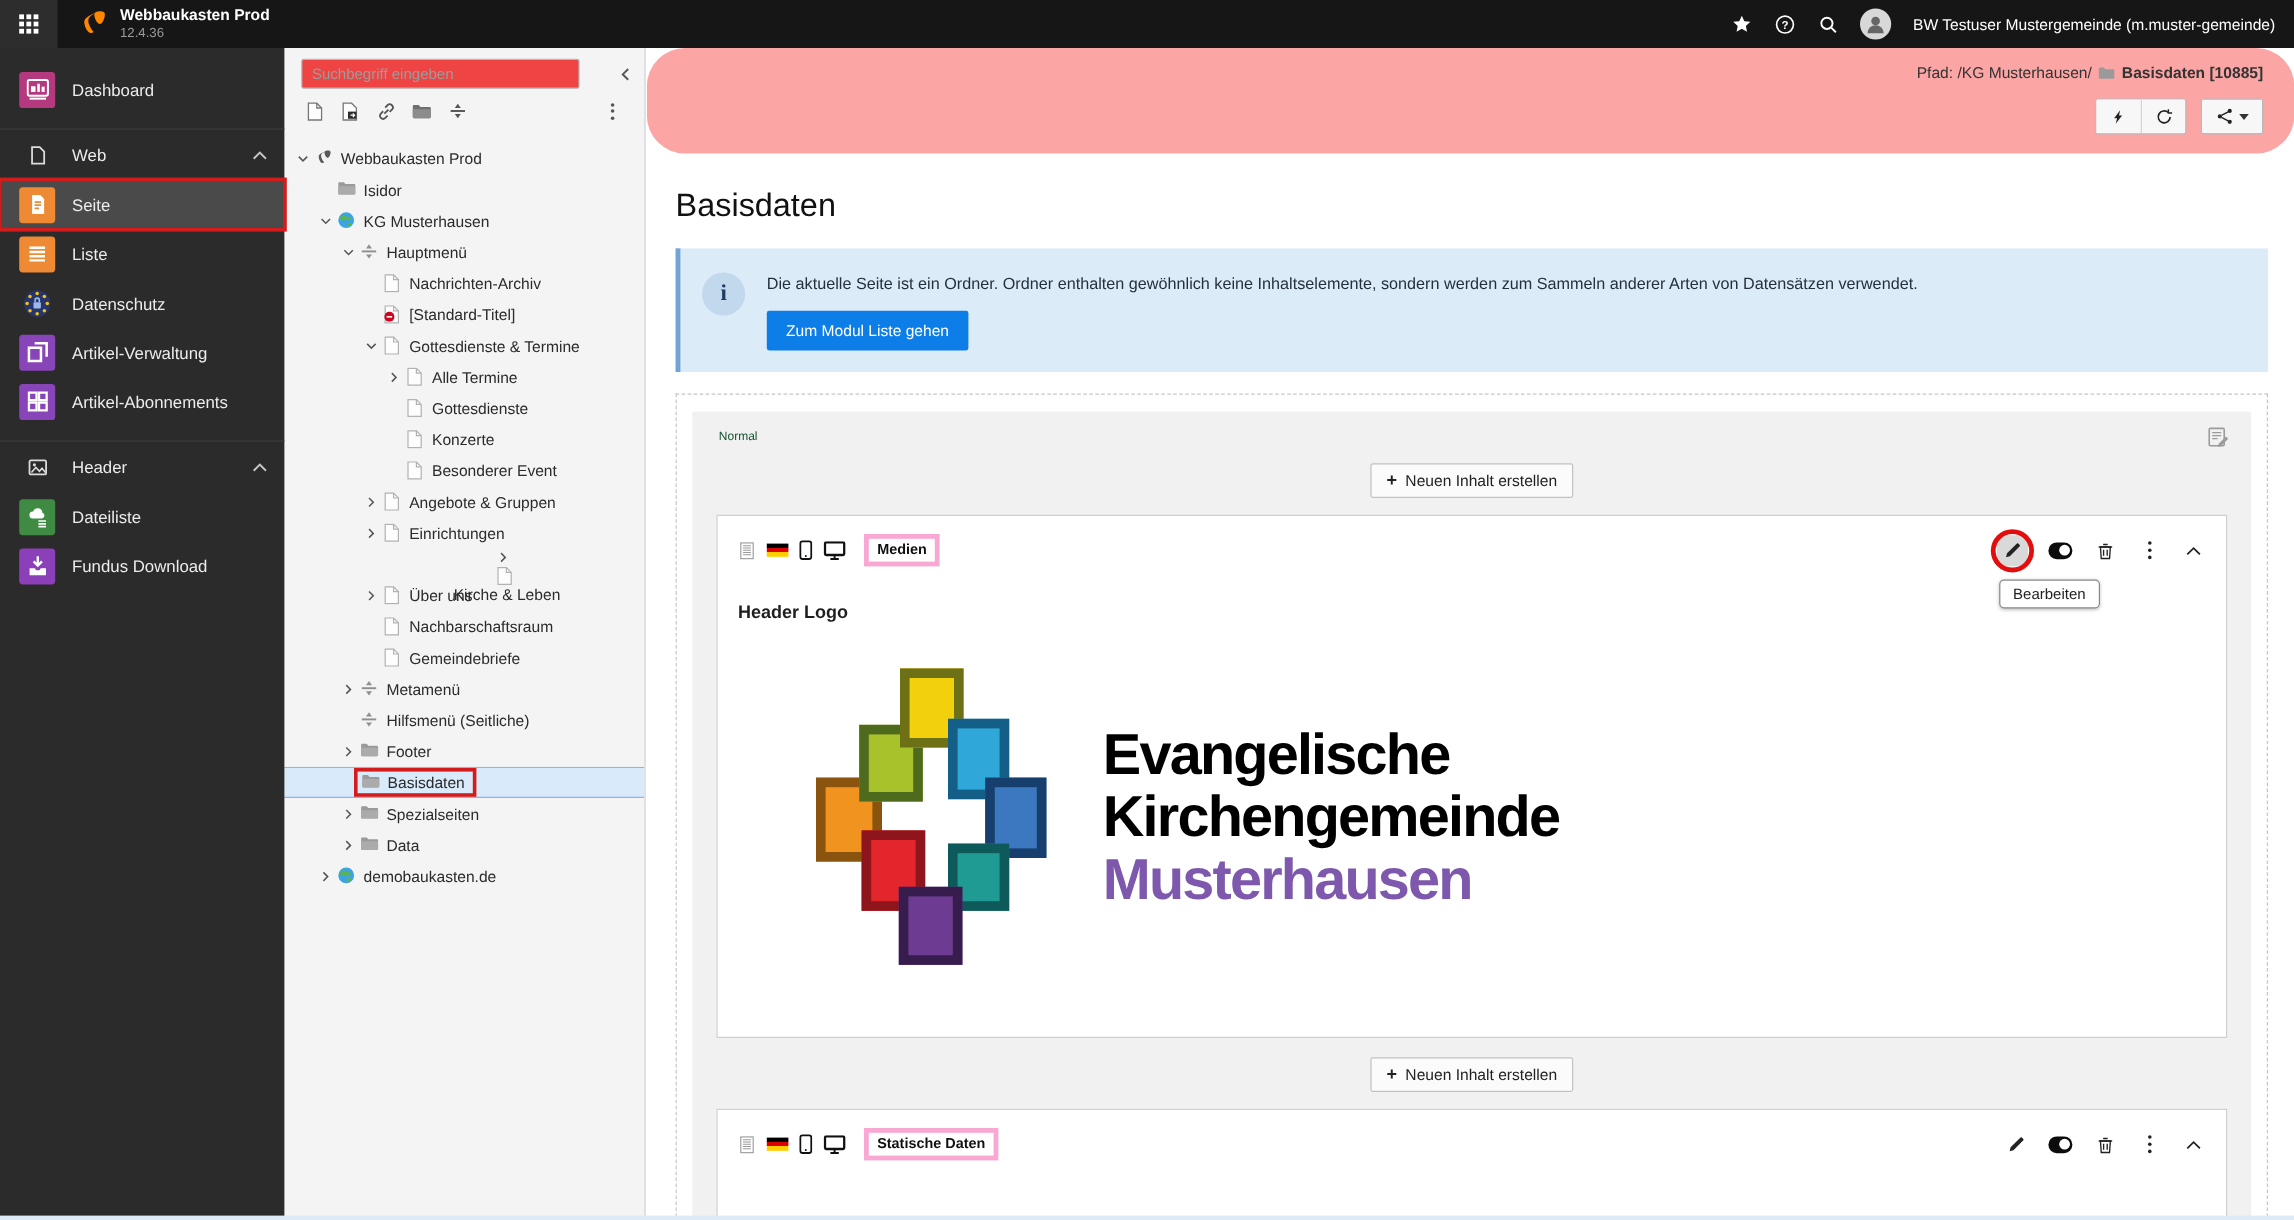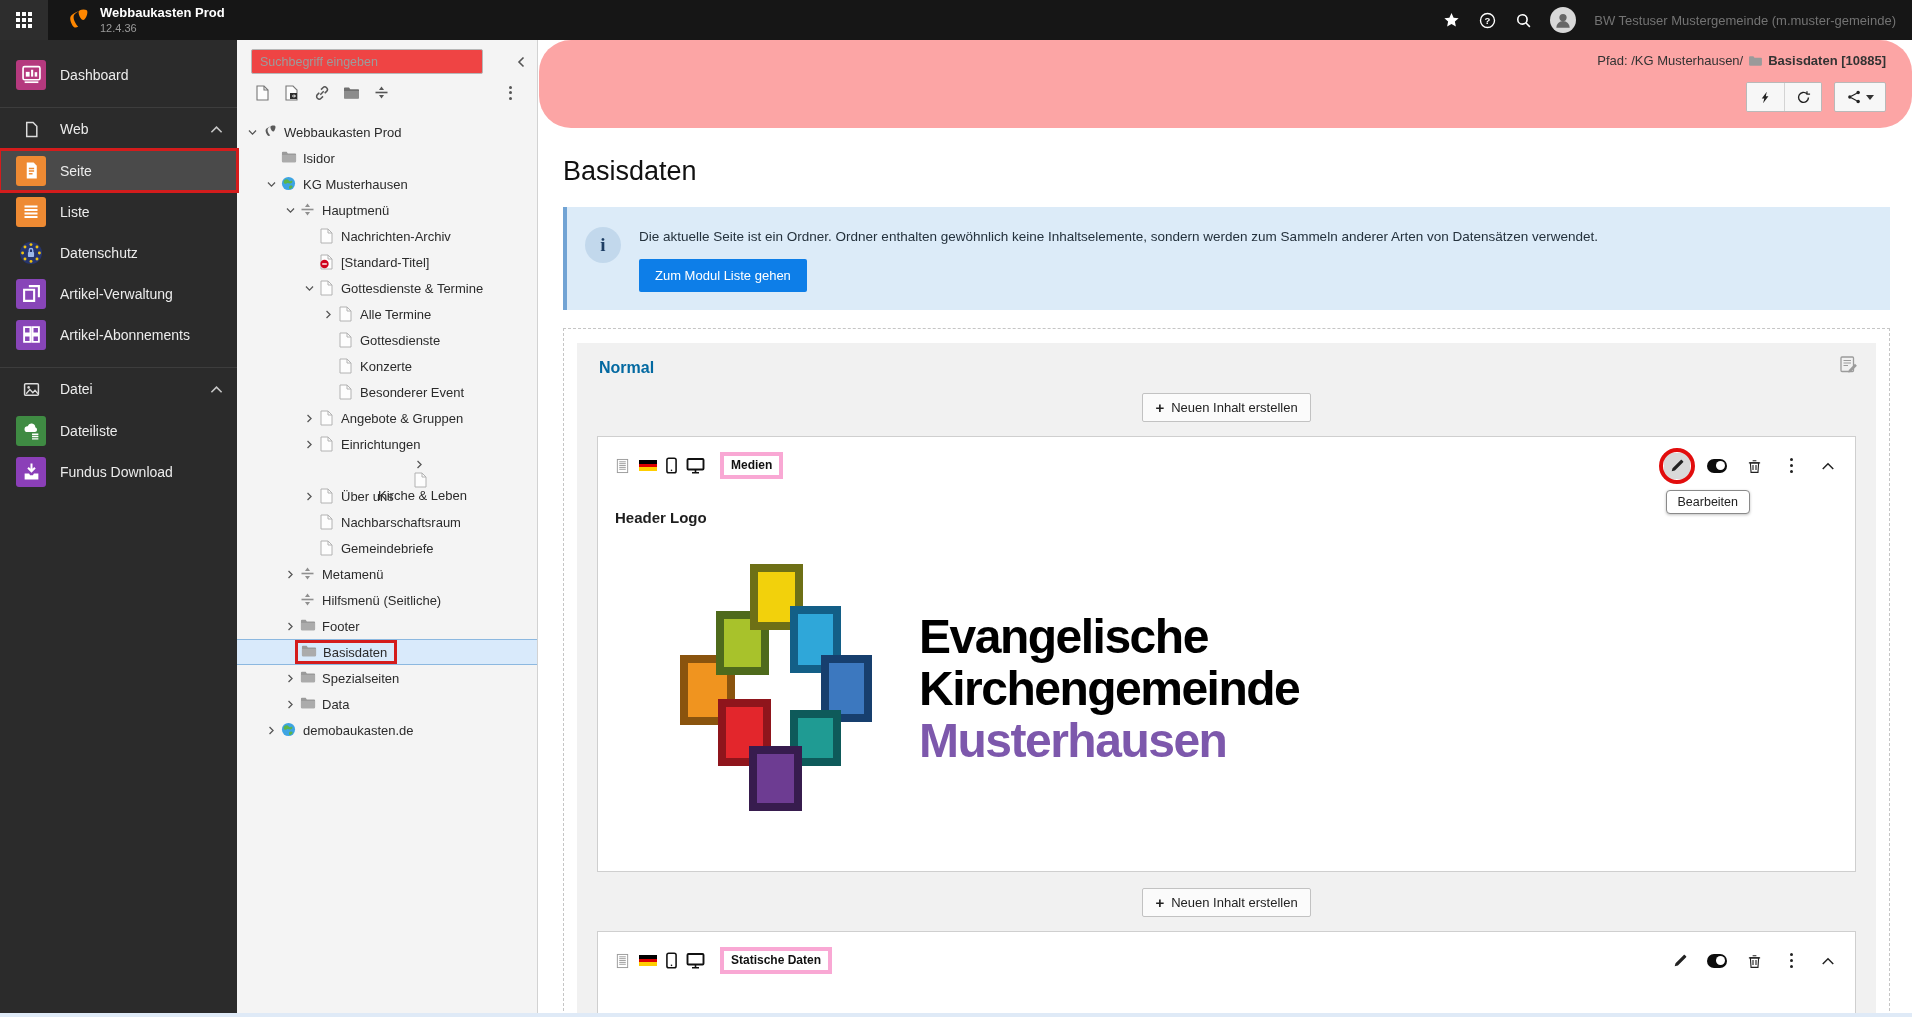--- a/index.html
+++ b/index.html
@@ -15,21 +15,21 @@
   .topbar { position:absolute; top:0; left:0; right:0; height:40px; background:#161616; display:flex; align-items:stretch; z-index:30; }
   .grid-btn { width:48px; background:#2d2d2d; display:flex; align-items:center; justify-content:center; cursor:pointer; }
   .grid-ico { width:16px; height:16px; display:grid; grid-template-columns:repeat(3,4px); grid-template-rows:repeat(3,4px); gap:2px; }
   .grid-ico span { background:#fff; width:4px; height:4px; }
   .brand { display:flex; align-items:center; gap:10px; padding:0 16px; }
   .brand-title { font-size:13px; font-weight:bold; color:#fff; line-height:1.25; }
   .brand-version { font-size:11px; color:#9a9a9a; line-height:1.2; }
   .topbar-right { margin-left:auto; display:flex; align-items:center; gap:18px; padding-right:16px; }
   .tb-icon { width:18px; height:18px; display:flex; align-items:center; justify-content:center; cursor:pointer; }
   .avatar { width:26px; height:26px; border-radius:50%; background:#d8d8d8; display:flex; align-items:center; justify-content:center; overflow:hidden; }
-  .username { font-size:13px; color:#737373; }
+  .username { font-size:13px; color:#ffffff; }
 
   
   .sidebar { position:absolute; top:40px; left:0; width:237px; bottom:0; background:#2b2b2b; z-index:20; padding-top:14px; }
   .sb-row { height:41px; display:flex; align-items:center; gap:14px; padding:0 14px 0 16px; color:#ececec; font-size:14px; cursor:pointer; position:relative; }
   .sb-row.group { margin-top:12px; border-top:1px solid #3d3d3d; height:43px; }
   .sb-row.active { background:#4a4a4a; }
   .sb-row.annotated { outline:3px solid #d41c1c; outline-offset:-1px; }
   .sb-chevron { margin-left:auto; }
   .mi { width:30px; height:30px; border-radius:3px; flex:0 0 30px; display:flex; align-items:center; justify-content:center; }
   .mi.flat { background:transparent; }
@@ -69,21 +69,21 @@
   .module-body { padding:14px 22px 0 24px; }
   h1.page-title { font-size:27px; font-weight:400; color:#111; margin:14px 0 20px 0; }
 
   .callout { background:#dcebf8; border-left:4px solid #71a3d4; padding:16px 22px 18px 18px; display:flex; gap:18px; }
   .callout-icon { width:36px; height:36px; border-radius:50%; background:#c2d8ec; color:#1d3d63; flex:0 0 36px; display:flex; align-items:center; justify-content:center; font-family:"Liberation Serif", serif; font-weight:bold; font-size:19px; margin-top:4px; }
   .callout-text { font-size:13.5px; color:#24313c; padding-top:6px; }
   .callout-btn { margin-top:15px; display:inline-block; background:#0d7ee8; color:#fff; border:none; font-size:13px; padding:9px 16px; border-radius:2px; cursor:pointer; font-family:"Liberation Sans",sans-serif; }
 
   .dropzone { margin-top:18px; border:1px dashed #c6c6c6; border-bottom:none; padding:14px 13px 0 13px; }
   .colpos { background:#f1f1f1; position:relative; padding:14px 0 30px 0; min-height:700px; }
-  .colpos-label { font-size:16px; font-weight:bold; color:#0369a1; padding:2px 0 0 22px; }
+  .colpos-label { font-size:10px; font-weight:normal; color:#14532d; padding:2px 0 0 22px; }
   .colpos-edit { position:absolute; top:12px; right:18px; }
 
   .create-btn { display:flex; align-items:center; gap:7px; margin:16px auto 14px auto; background:#fbfbfb; border:1px solid #c2c2c2; border-radius:2px; padding:6px 12px; font-size:13px; color:#222; cursor:pointer; font-family:"Liberation Sans",sans-serif; }
   .create-plus { font-weight:bold; font-size:15px; line-height:1; }
 
   .content-card { background:#fff; border:1px solid #cfcfcf; margin:2px 20px 0 20px; padding:15px 17px; position:relative; }
   .card-header { display:flex; align-items:center; position:relative; }
   .hdr-icons { display:flex; align-items:center; gap:9px; }
   .flag { width:18px; height:11px; background:linear-gradient(#000 0 33.3%, #d00 33.3% 66.6%, #ffce00 66.6%); }
   .badge { margin-left:15px; border:4px solid #f9a8d4; padding:2px 7px 3px 7px; font-weight:bold; font-size:12px; color:#111; background:#fff; }
@@ -242,21 +242,21 @@
       <span>Artikel-Abonnements</span>
     </div>
     <div class="sb-row group">
       <span class="mi flat">
         <svg width="17" height="17" viewBox="0 0 16 16">
           <rect x="1.5" y="2.5" width="13" height="11" rx="1" fill="none" stroke="#dcdcdc" stroke-width="1.4"></rect>
           <circle cx="5.3" cy="6" r="1.2" fill="#dcdcdc"></circle>
           <path d="M3 12l3.5-4 2.8 3 2-2.4 2.7 3.4" fill="none" stroke="#dcdcdc" stroke-width="1.2"></path>
         </svg>
       </span>
-      <span>Datei</span>
+      <span>Header</span>
       <span class="sb-chevron">
         <svg width="13" height="9" viewBox="0 0 14 9" fill="none" stroke="#c7c7c7" stroke-width="1.7">
           <path d="M1.5 7.5 7 2l5.5 5.5"></path>
         </svg>
       </span>
     </div>
     <div class="sb-row">
       <span class="mi" style="background: rgb(63, 139, 67);">
         <svg width="19" height="19" viewBox="0 0 18 18">
           <path d="M5 10.5a2.8 2.8 0 1 1 .4-5.6 3.7 3.7 0 0 1 7.2 1.1 2.3 2.3 0 0 1-.4 4.5z" fill="#fff"></path>

